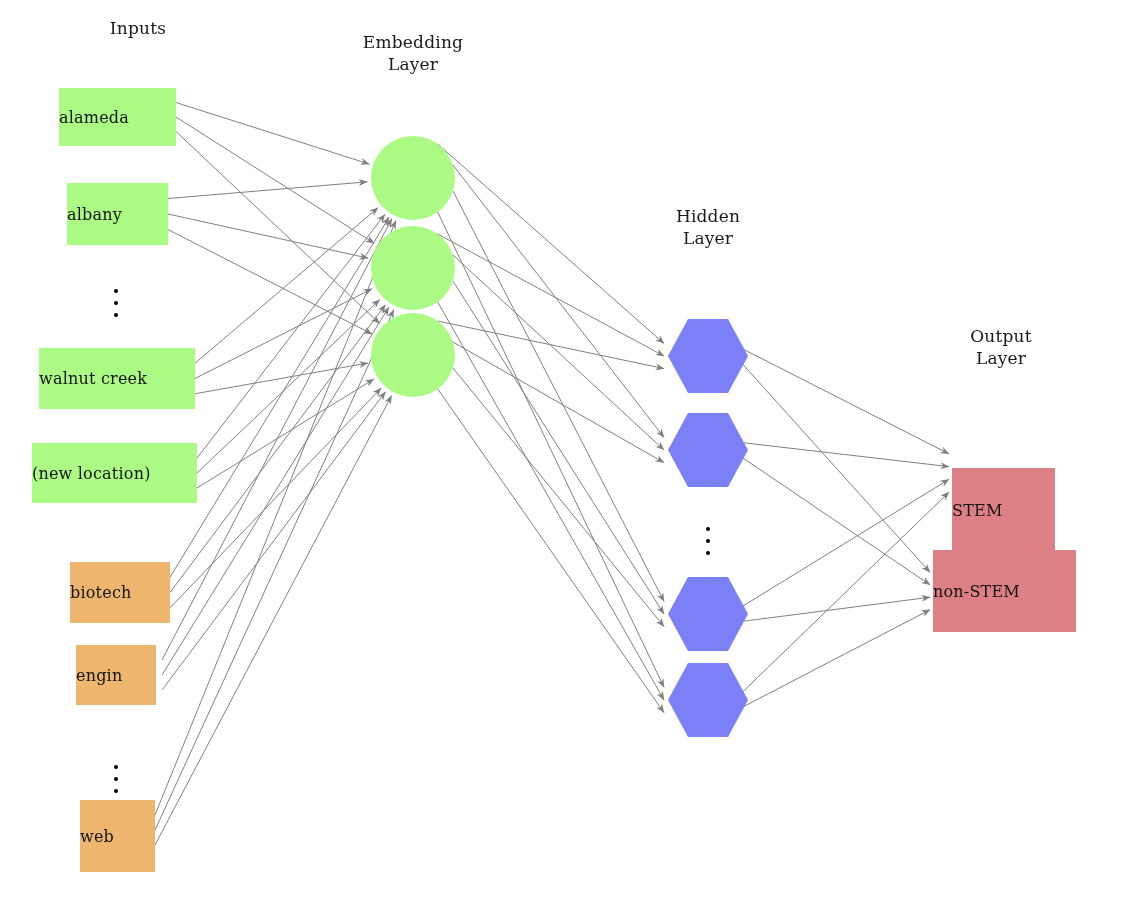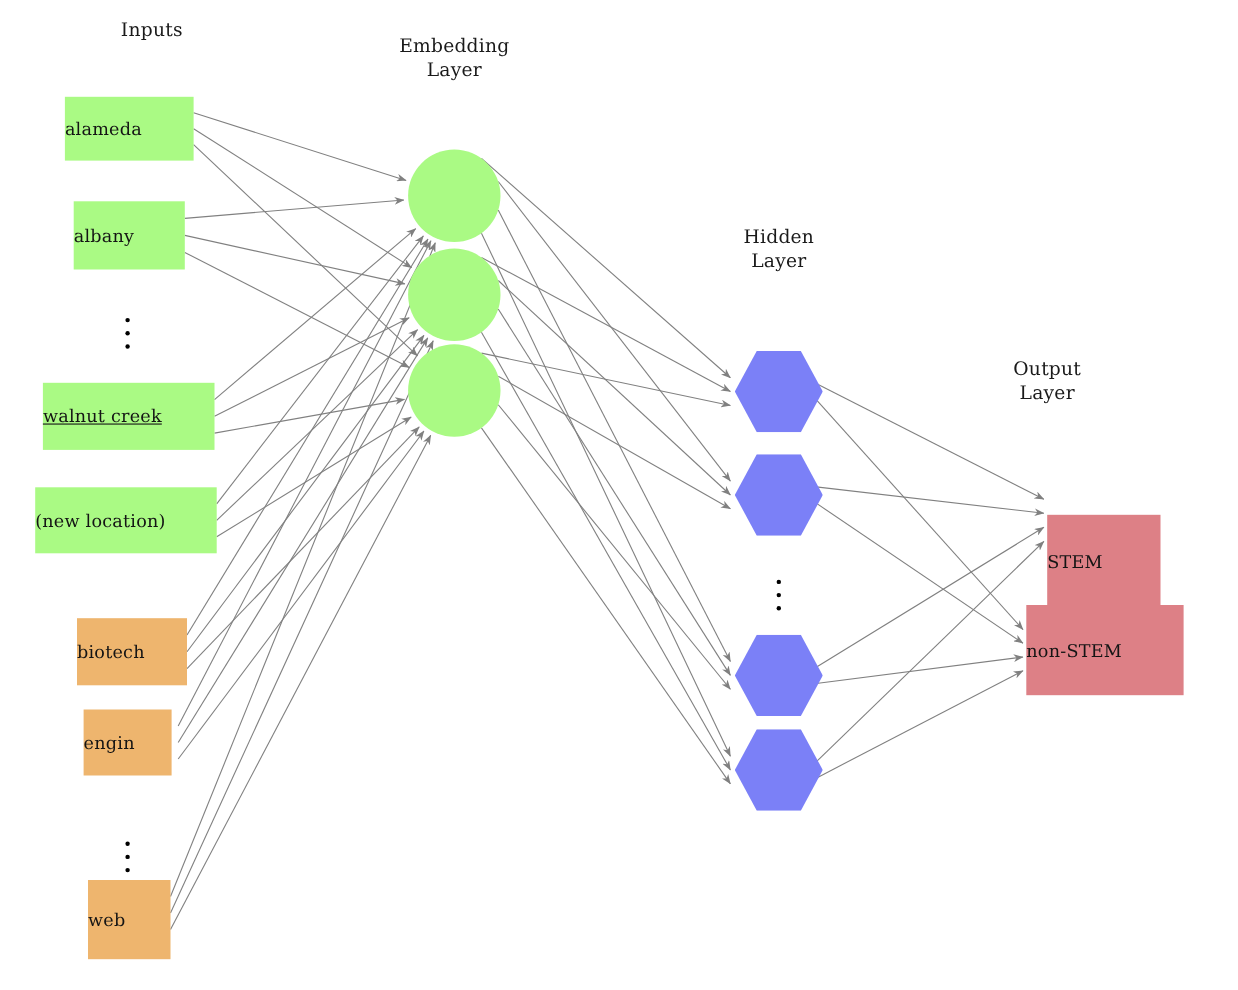--- a/index.html
+++ b/index.html
@@ -124,31 +124,31 @@
   </svg>
 
   <div class="layer-title" style="left:88px; top:18px; width:100px;text-align:center;">Inputs</div>
 
   <div class="layer-title" style="left:353px; top:32px; width:120px;">Embedding
 Layer</div>
 
   <div class="layer-title" style="left:648px; top:206px; width:120px;">Hidden
 Layer</div>
 
-  <div class="layer-title" style="left:892px; top:326px; width:120px;">Output
+  <div class="layer-title" style="left:941px; top:326px; width:120px;">Output
 Layer</div>
 
   <div id="nodes">
       <div class="node-box" style="left: 59px; top: 88px; width: 117px; height: 58px; background: rgb(170, 250, 132);">
         <span>alameda</span>
       </div>
       <div class="node-box" style="left: 67px; top: 183px; width: 101px; height: 62px; background: rgb(170, 250, 132);">
         <span>albany</span>
       </div>
-      <div class="node-box" style="left: 39px; top: 348px; width: 156px; height: 61px; background: rgb(170, 250, 132); text-decoration: underline;">
+      <div class="node-box" style="left: 39px; top: 348px; width: 156px; height: 61px; background: rgb(170, 250, 132);">
         <span>walnut creek</span>
       </div>
       <div class="node-box" style="left: 32px; top: 443px; width: 165px; height: 60px; background: rgb(170, 250, 132);">
         <span>(new location)</span>
       </div>
       <div class="vdots" style="left: 110px; top: 289px; width: 12px;">
         <span></span>
         <span></span>
         <span></span>
       </div>

